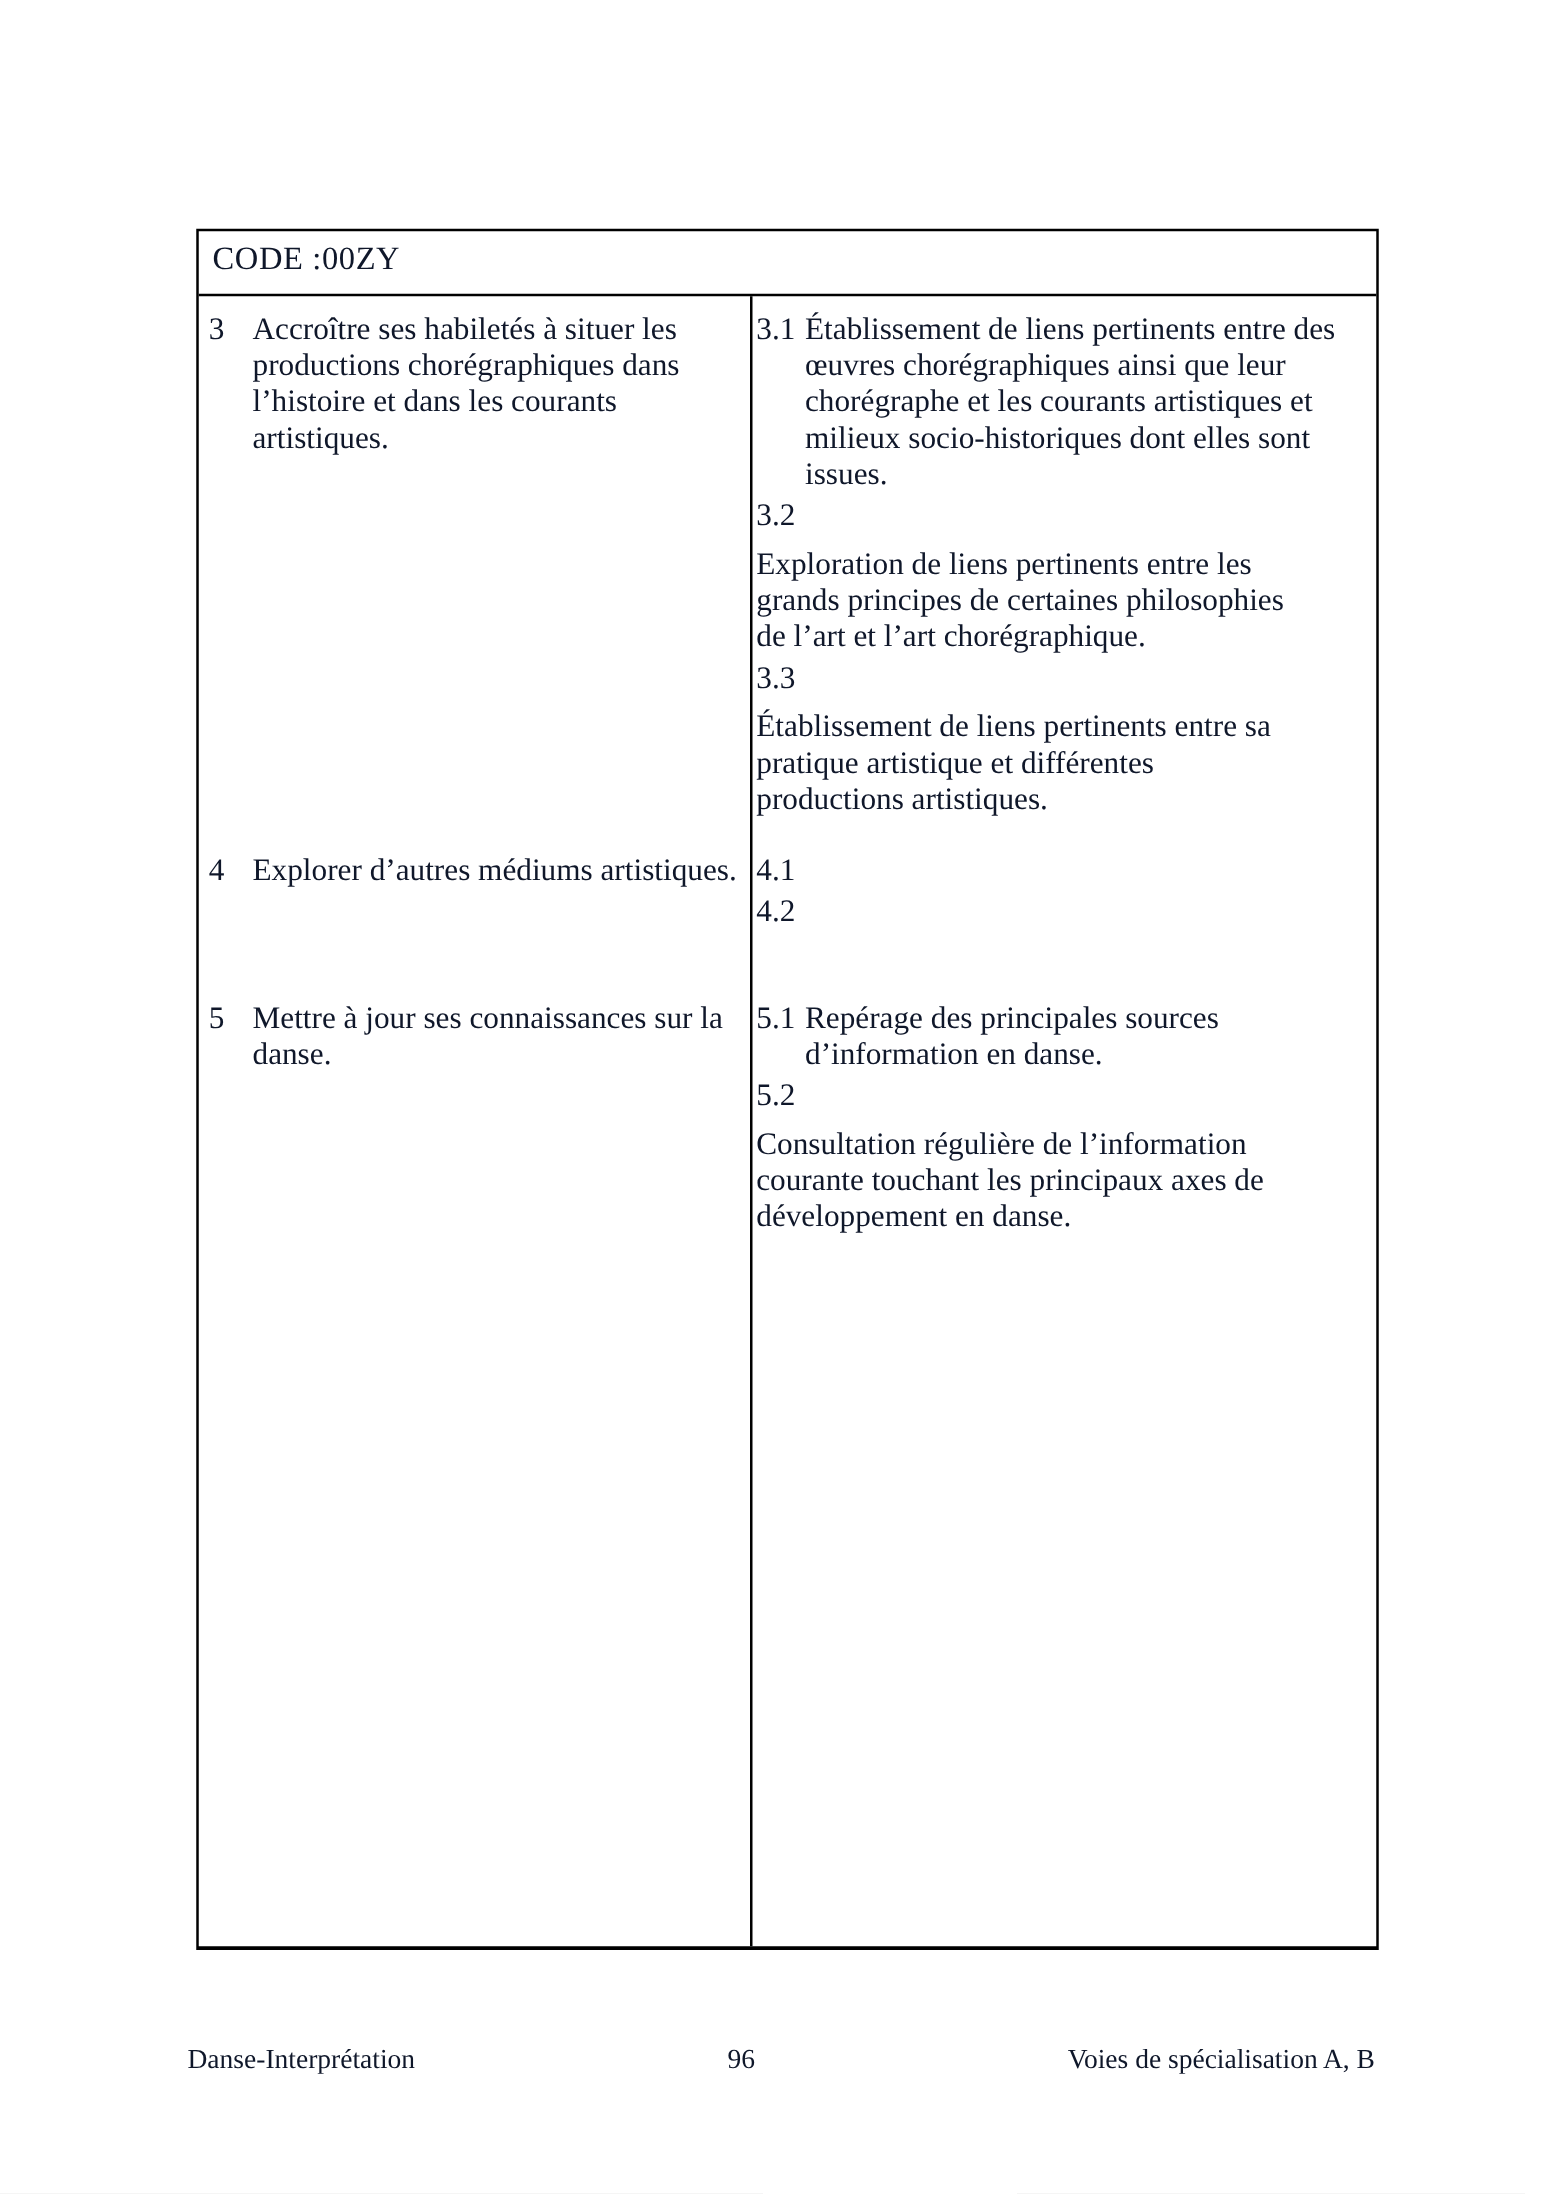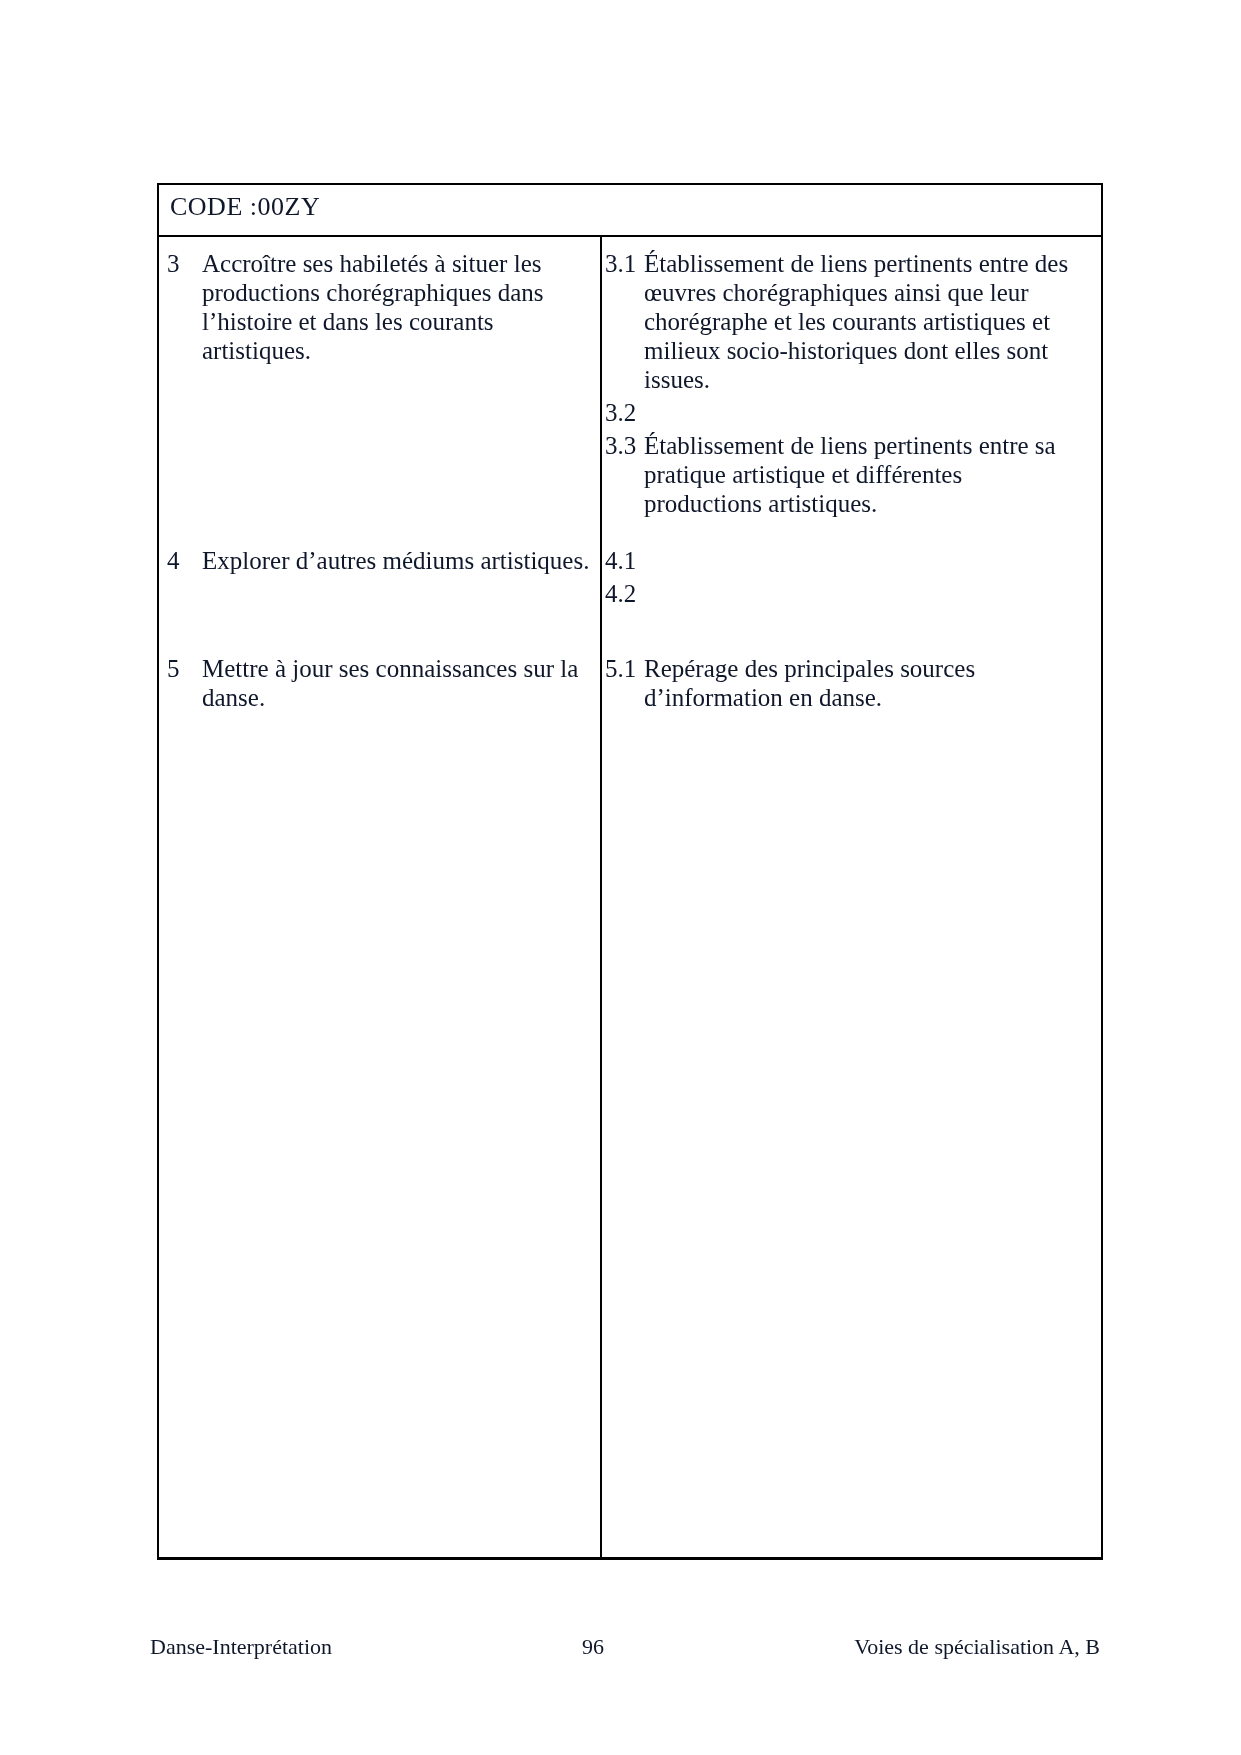--- a/index.html
+++ b/index.html
@@ -62,21 +62,21 @@
     width: 398px;
     max-width: 398px;
     font-size: 25px;
     line-height: 29px;
   }
   .cell-right {
     flex: 1 1 auto;
     padding-left: 5px;
   }
   .sub-item { display: flex; }
-  .sub-item + .sub-item { margin-top: 4px; }
+  .sub-item + .sub-item { margin-top: 4px; flex-direction: column; }
   .sub-num {
     width: 39px;
     flex: 0 0 39px;
     font-size: 25px;
     line-height: 29px;
   }
   .sub-text {
     max-width: 428px;
     font-size: 25px;
     line-height: 29px;
@@ -112,20 +112,21 @@
           <span class="obj-num">3</span>
           <div class="obj-text">Accroître ses habiletés à situer les productions chorégraphiques dans l’histoire et dans les courants artistiques.</div>
         </div>
         <div class="cell-right">
           <div class="sub-item">
             <span class="sub-num">3.1</span>
             <div class="sub-text">Établissement de liens pertinents entre des œuvres chorégraphiques ainsi que leur chorégraphe et les courants artistiques et milieux socio-historiques dont elles sont issues.</div>
           </div>
           <div class="sub-item">
             <span class="sub-num">3.2</span>
+            <div class="sub-text">Exploration de liens pertinents entre les grands principes de certaines philosophies de l’art et l’art chorégraphique.</div>
           </div>
           <div class="sub-item">
             <span class="sub-num">3.3</span>
             <div class="sub-text">Établissement de liens pertinents entre sa pratique artistique et différentes productions artistiques.</div>
           </div>
         </div>
       </div>
 
       <div class="obj-row gap-md">
         <div class="cell-left">
@@ -145,20 +146,24 @@
       <div class="obj-row gap-lg">
         <div class="cell-left">
           <span class="obj-num">5</span>
           <div class="obj-text">Mettre à jour ses connaissances sur la danse.</div>
         </div>
         <div class="cell-right">
           <div class="sub-item">
             <span class="sub-num">5.1</span>
             <div class="sub-text">Repérage des principales sources d’information en danse.</div>
           </div>
+          <div class="sub-item">
+            <span class="sub-num">5.2</span>
+            <div class="sub-text">Consultation régulière de l’information courante touchant les principaux axes de développement en danse.</div>
+          </div>
         </div>
       </div>
 
     </div>
   </div>
 
   <div class="page-footer">
     <span>Danse-Interprétation</span>
     <span>96</span>
     <span>Voies de spécialisation A, B</span>

